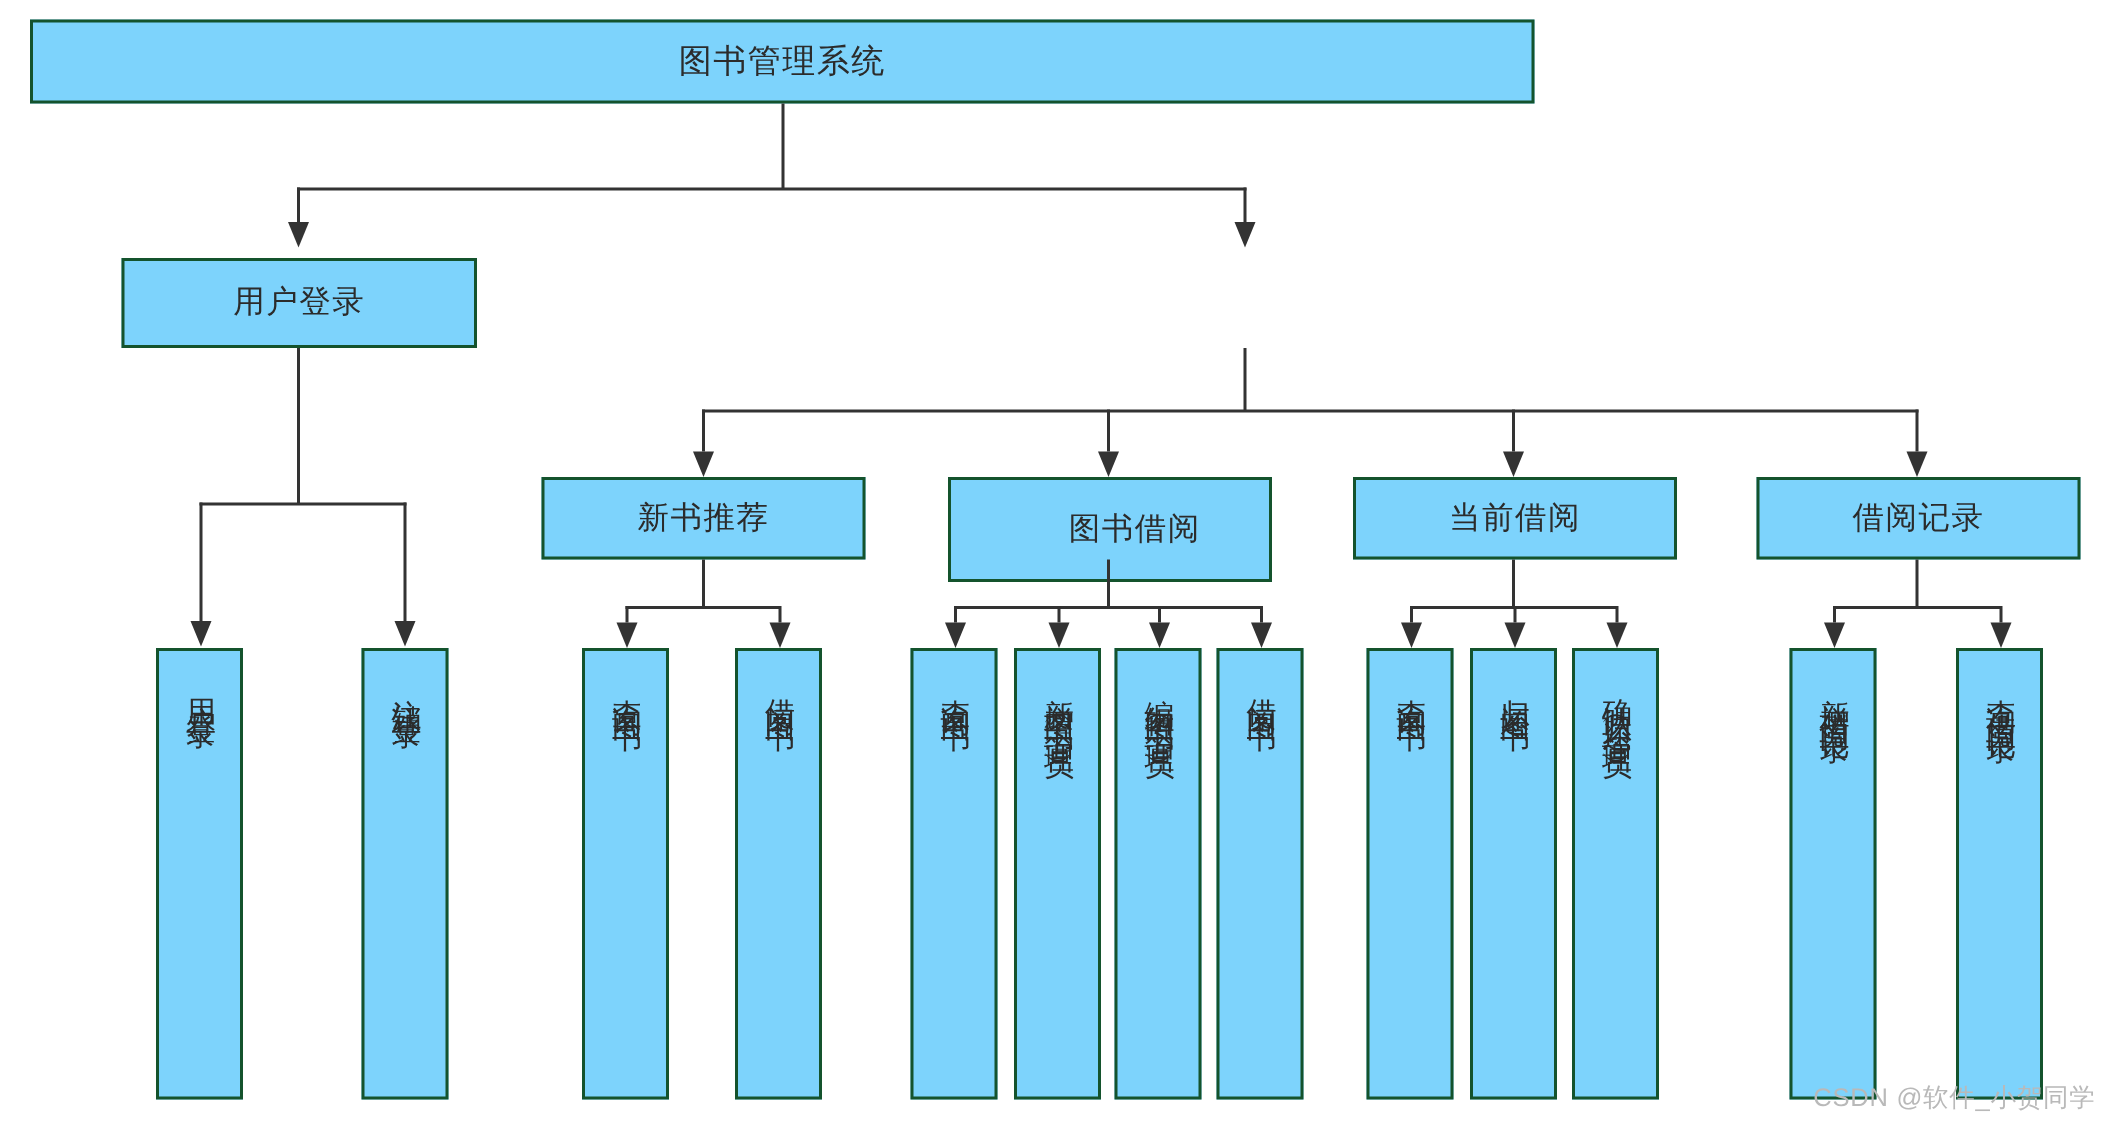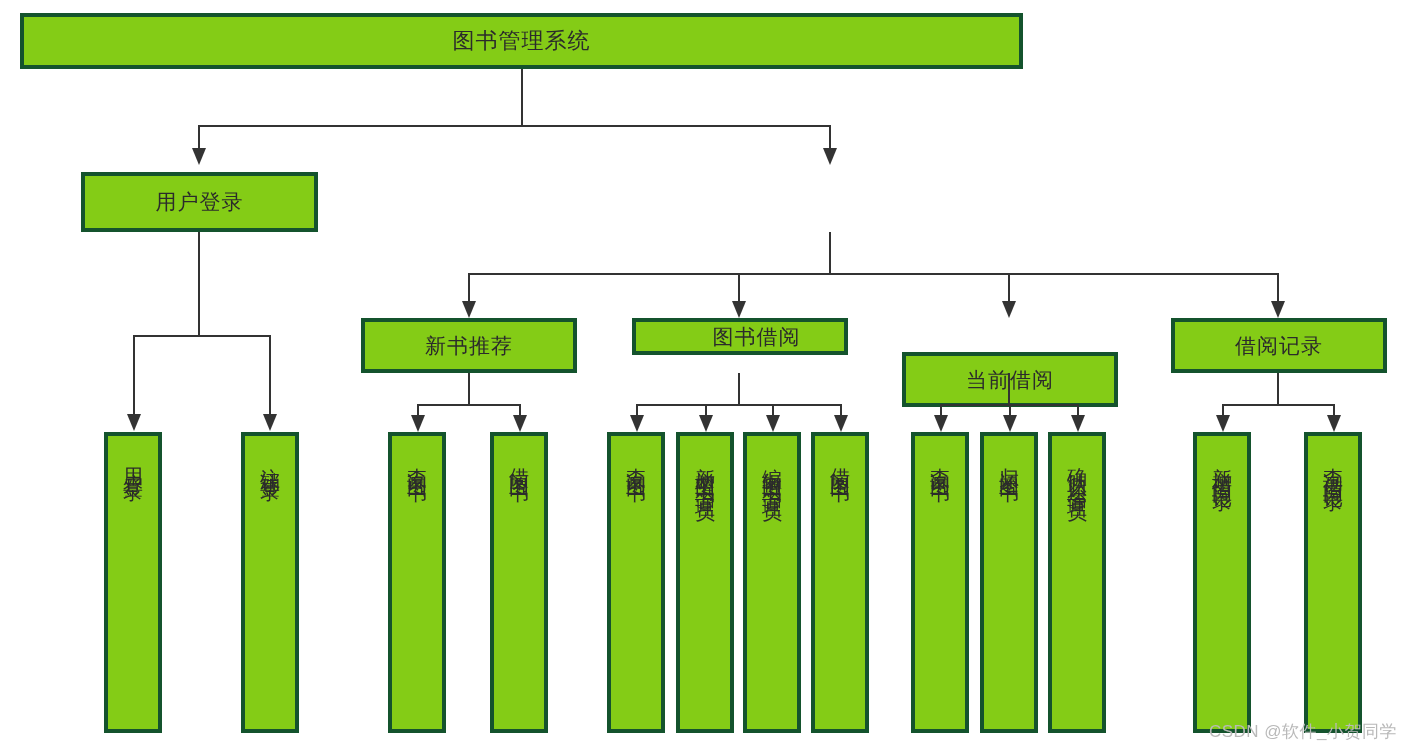--- a/index.html
+++ b/index.html
@@ -16,22 +16,22 @@
     position: relative;
     width: 1405px;
     height: 747px;
     background: #ffffff;
     overflow: hidden;
   }
   
   .node {
     position: absolute;
     box-sizing: border-box;
-    border: 4px solid #14532d;
-    background: #84cc16;
+    border: 2px solid #14532d;
+    background: #7dd3fc;
     display: flex;
     align-items: center;
     justify-content: center;
     color: #2b2b2b;
   }
   .node.horiz {
     font-size: 21px;
     letter-spacing: 1px;
     line-height: 1.2;
   }
@@ -116,24 +116,24 @@
   <div class="conn vline" style="left:738px; top:273px; height:28px;"></div>
   <div class="arrow" style="left:732px; top:301px;"></div>
   <div class="conn vline" style="left:1008px; top:273px; height:28px;"></div>
   <div class="arrow" style="left:1002px; top:301px;"></div>
   <div class="conn vline" style="left:1277px; top:273px; height:28px;"></div>
   <div class="arrow" style="left:1271px; top:301px;"></div>
 
   <div class="node horiz" style="left:361px; top:318px; width:216px; height:55px;text-align:center;">
     <span>新书推荐</span>
   </div>
-  <div class="node horiz" style="left:632px; top:318px; width:216px; height:37px;padding-left:33px;">
+  <div class="node horiz" style="left:632px; top:318px; width:216px; height:70px;padding-left:33px;">
     <span>图书借阅</span>
   </div>
-  <div class="node horiz" style="left:902px; top:318px; width:216px; height:55px;margin-top:34px;">
+  <div class="node horiz" style="left:902px; top:318px; width:216px; height:55px;">
     <span>当前借阅</span>
   </div>
   <div class="node horiz" style="left:1171px; top:318px; width:216px; height:55px;">
     <span>借阅记录</span>
   </div>
 
   <div class="conn vline" style="left:468px; top:373px; height:32px;"></div>
   <div class="conn hline" style="left:417px; top:404px; width:103px;"></div>
   <div class="conn vline" style="left:417px; top:404px; height:11px;"></div>
   <div class="arrow" style="left:411px; top:415px;"></div>

